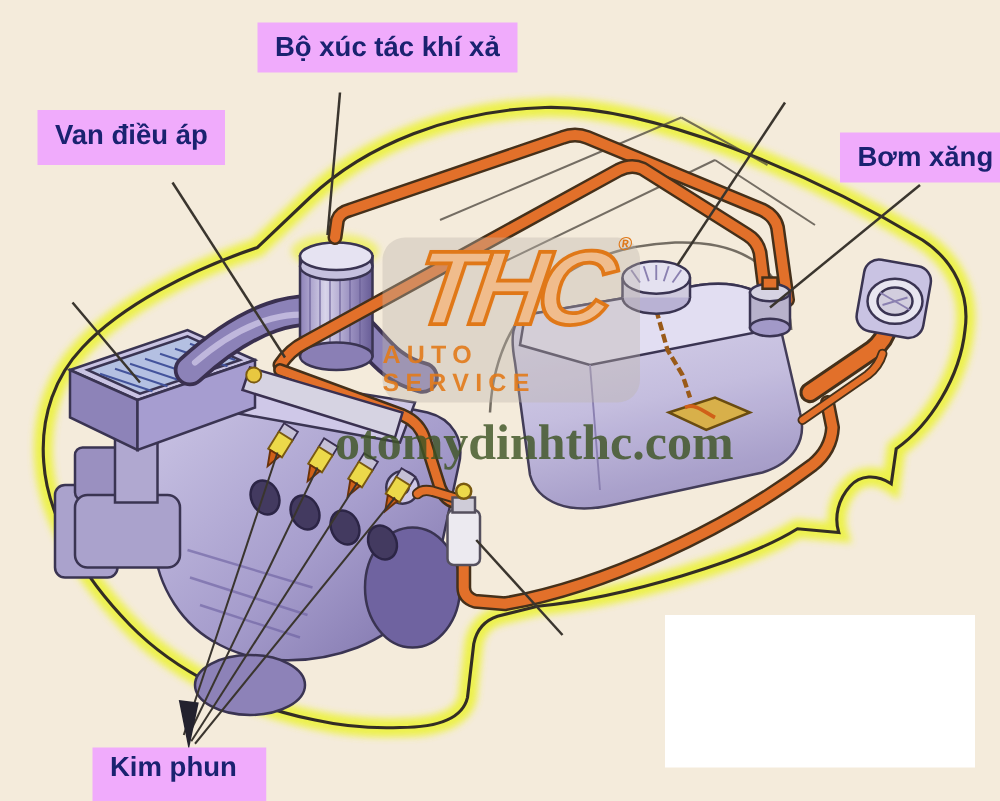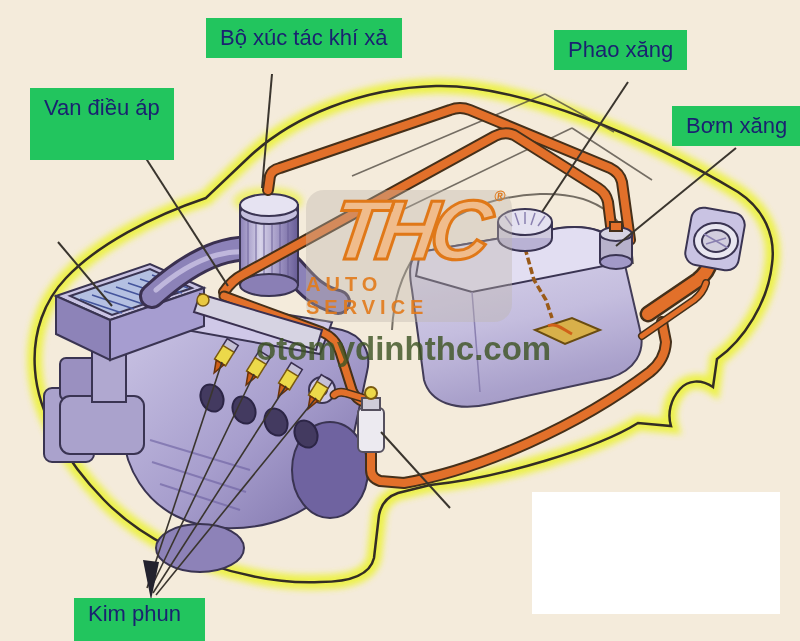--- a/index.html
+++ b/index.html
@@ -4,22 +4,22 @@
 <style>
   html,body{margin:0;padding:0;}
   body{font-family:"Liberation Sans","DejaVu Sans",sans-serif;}
   #stage{
     position:relative;width:800px;height:641px;overflow:hidden;
     background:#f4ebdb;
   }
   #artwork{position:absolute;left:0;top:0;}
   .artifact{position:absolute;background:#ffffff;}
   .lbl{
-    position:absolute;background:#22c55e;color:#1a2270;
-    font-weight:normal;font-size:22px;line-height:1.1;
+    position:absolute;background:#f0abfc;color:#1a2270;
+    font-weight:bold;font-size:22px;line-height:1.1;
     padding:8px 14px;white-space:nowrap;
   }
   .logo{
     position:absolute;left:306px;top:190px;width:206px;height:132px;
     background:rgba(188,182,172,0.38);border-radius:18px;
     display:flex;flex-direction:column;align-items:center;justify-content:center;
     pointer-events:none;
   }
   .logo .big{
     font-size:84px;font-weight:bold;font-style:italic;line-height:0.9;
@@ -32,23 +32,23 @@
   .logo .reg{
     position:absolute;right:-16px;top:-4px;font-size:15px;font-style:normal;
     letter-spacing:0;-webkit-text-stroke:0;color:#e07818;font-weight:bold;
     transform:none;text-shadow:none;
   }
   .logo .sub{
     margin-top:4px;font-size:20px;font-weight:bold;letter-spacing:5px;
     color:rgba(226,122,26,0.9);
   }
   .sitemark{
-    position:absolute;left:256px;top:330px;
-    font-size:33px;font-weight:bold;letter-spacing:0px;
-    color:rgba(62,84,36,0.82);pointer-events:none;
+    position:absolute;left:268px;top:330px;
+    font-size:40px;font-weight:bold;letter-spacing:0px;
+    color:rgba(62,84,36,0.82);pointer-events:none;font-family:Liberation Serif, serif;
   }
 </style>
 </head>
 <body>
 
 <div id="stage">
 
   <svg id="artwork" width="800" height="641" viewBox="0 0 800 641">
     <defs>
       <filter id="blurGlow" x="-20%" y="-20%" width="140%" height="140%">
@@ -282,17 +282,16 @@
     <div class="big">
       <span>THC</span>
       <span class="reg">®</span>
     </div>
     <div class="sub">AUTO SERVICE</div>
   </div>
 
   <div class="sitemark">otomydinhthc.com</div>
 
   <div class="lbl" style="left:206px;top:18px;">Bộ xúc tác khí xả</div>
-  <div class="lbl" style="left:30px;top:88px;padding-bottom:40px;">Van điều áp</div>
-  <div class="lbl" style="left:554px;top:30px;">Phao xăng</div>
+  <div class="lbl" style="left:30px;top:88px;padding-bottom:12px;">Van điều áp</div>
   <div class="lbl" style="left:672px;top:106px;">Bơm xăng</div>
   <div class="lbl" style="left:74px;top:598px;padding:4px 24px 25px 14px;">Kim phun</div>
 </div>
 
 </body></html>

